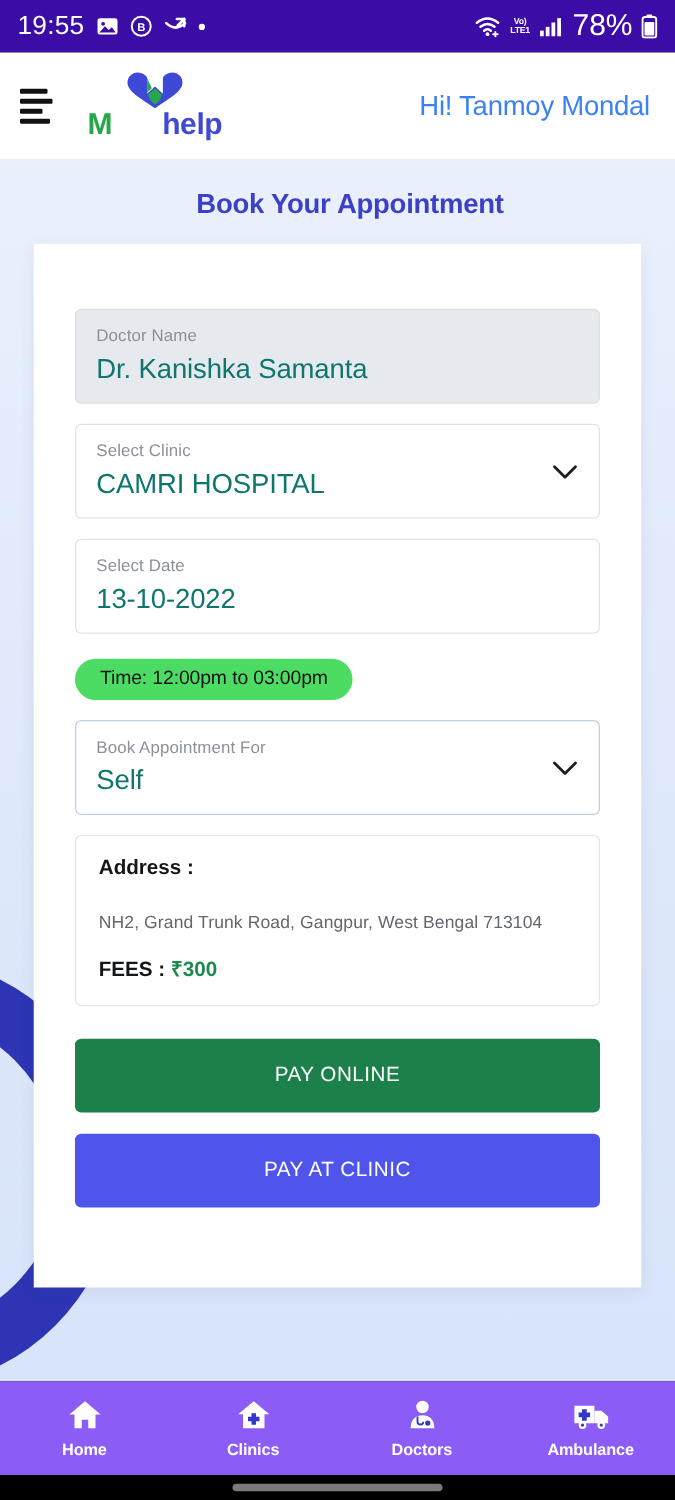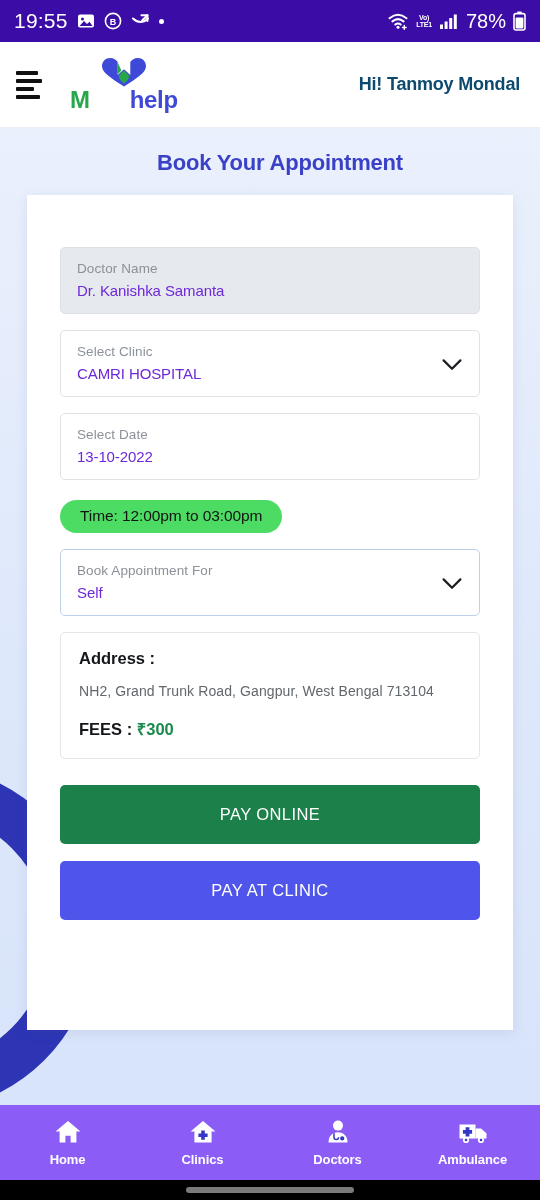--- a/index.html
+++ b/index.html
@@ -21,21 +21,21 @@
     width:540px; height:42px;
     background:#3C0CA6;
     display:flex; align-items:center;
     padding:0 14px;
     color:#fff;
   }
   .sb-left { display:flex; align-items:center; gap:9px; }
   .sb-time { font-size:21px; font-weight:500; letter-spacing:.2px; }
   .sb-right { margin-left:auto; display:flex; align-items:center; gap:7px; }
   .sb-ico { display:block; }
-  .sb-pct { font-size:20px; font-weight:500; }
+  .sb-pct { font-size:24px; font-weight:500; }
   .sb-dot { width:5px; height:5px; border-radius:50%; background:#fff; display:inline-block; }
   .volte {
     display:flex; flex-direction:column; align-items:center;
     line-height:1; font-size:7px; font-weight:700; letter-spacing:-.2px;
   }
   .volte i { font-style:normal; }
 
   
   .header {
     position:absolute; top:42px; left:0;
@@ -62,21 +62,21 @@
     display:flex; flex-direction:column; align-items:center;
     line-height:1;
   }
   .logo-mark { width:46px; height:30px; display:block; }
   .logo-text { font-size:24px; font-weight:700; letter-spacing:-.3px; margin-top:1px; }
   .logo-text .m { color:#27a74a; }
   .logo-text .h { color:#3f49d8;padding-left:40px; }
 
   .greeting {
     margin-left:auto;
-    font-size:18px; font-weight:700; color:#0c4a6e;
+    font-size:22px; font-weight:400; color:#3b82f6;
     letter-spacing:-.2px;
   }
 
   
   .page {
     position:absolute; top:128px; left:0;
     width:540px; height:977px;
     background:linear-gradient(180deg,#eaf0fc 0%,#dee8fb 55%,#d8e4fa 100%);
     overflow:hidden;
   }
@@ -109,21 +109,21 @@
     padding:13px 16px 14px 16px;
     margin-bottom:16px;
     background:#fff;
   }
   .field.disabled { background:#e6eaee; border-color:#dcdfe3; }
   .field.focused { border-color:#bcd0ec; }
   .field-label {
     font-size:13.5px; color:#8b9199; letter-spacing:.1px;
     margin-bottom:6px;
   }
-  .field-value { font-size:15px; color:#6d28d9; letter-spacing:-.1px; }
+  .field-value { font-size:22px; color:#0f766e; letter-spacing:-.1px; }
   .chev {
     position:absolute; right:17px; top:50%;
     transform:translateY(-40%);
   }
 
   
   .time-pill {
     display:inline-block;
     background:#4ddc63;
     color:#131313;
@@ -134,21 +134,21 @@
     letter-spacing:-.1px;
   }
 
   
   .addr-box {
     border:1px solid #e3e6ea;
     border-radius:5px;
     padding:16px 18px 18px 18px;
     margin-bottom:26px;
   }
-  .addr-title { font-size:16.5px; font-weight:700; color:#14171a; margin-bottom:15px; }
+  .addr-title { font-size:16.5px; font-weight:700; color:#14171a; margin-bottom:25px; }
   .addr-line { font-size:14px; color:#62676d; letter-spacing:.1px; }
   .fees { margin-top:18px; font-size:16.5px; font-weight:700; color:#14171a; }
   .fees .amt { color:#1c8a4e; font-weight:700; }
 
   
   .btn {
     display:block; width:100%;
     border:none; border-radius:5px;
     color:#fff;
     font-size:16.5px;

